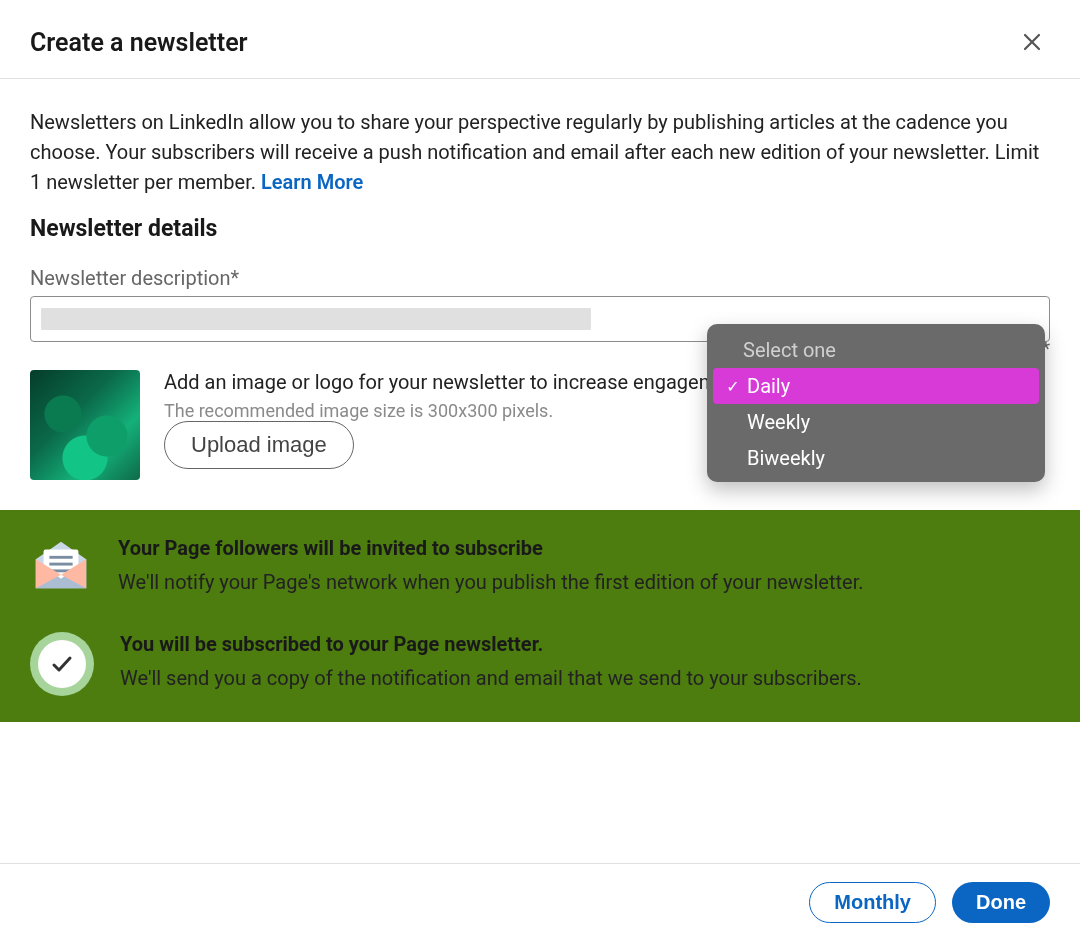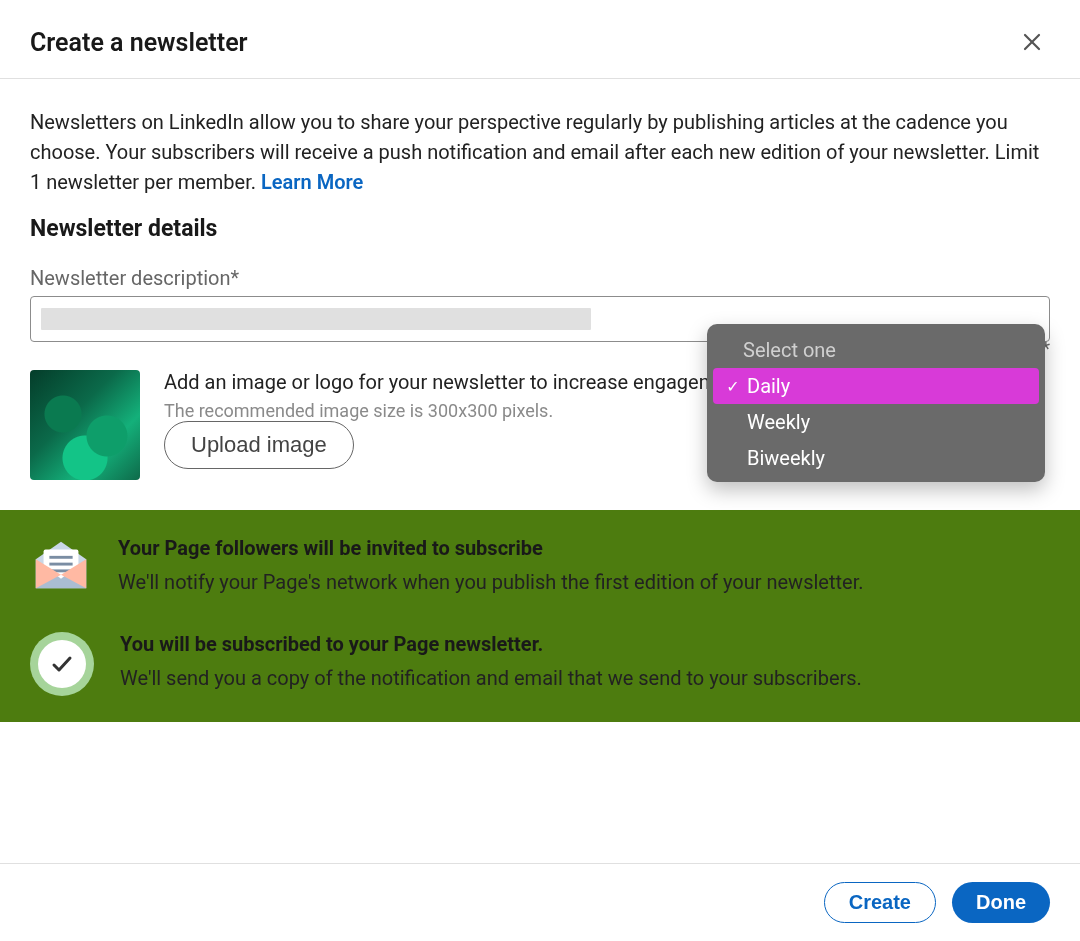--- a/index.html
+++ b/index.html
@@ -193,17 +193,17 @@
       </div>
       <div class="dd-option">
         <span class="chk"></span>
         <span>Biweekly</span>
       </div>
     </div>
 
   </div>
 
   <div class="footer">
-    <button class="btn btn-cancel">Create</button>
+    <button class="btn btn-cancel">Monthly</button>
     <button class="btn btn-done">Done</button>
   </div>
 
 </div>
 
 </body></html>

